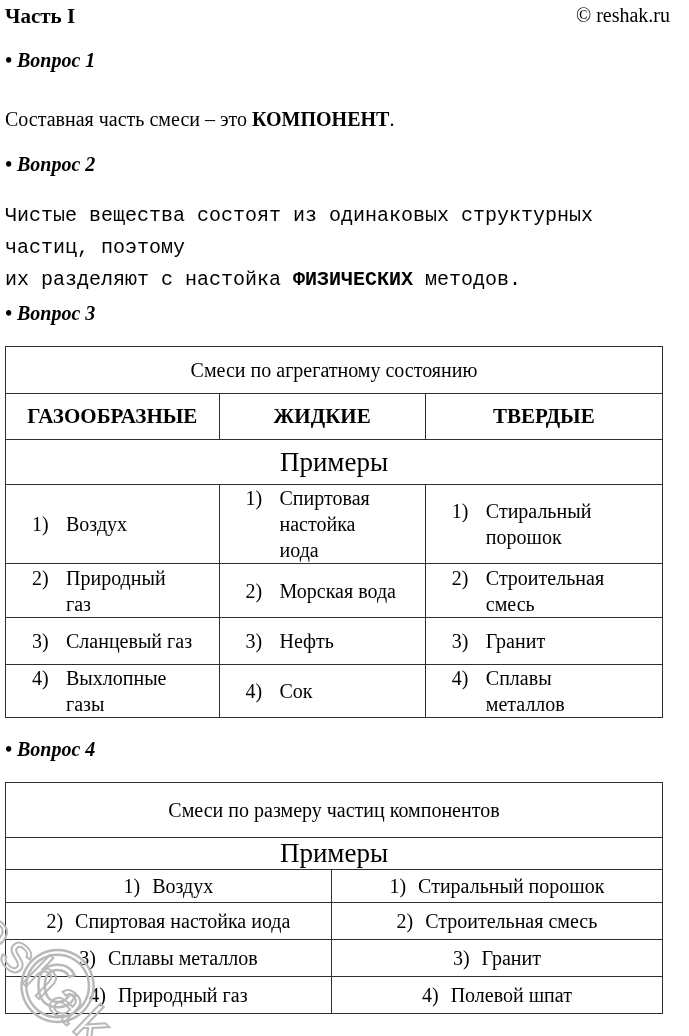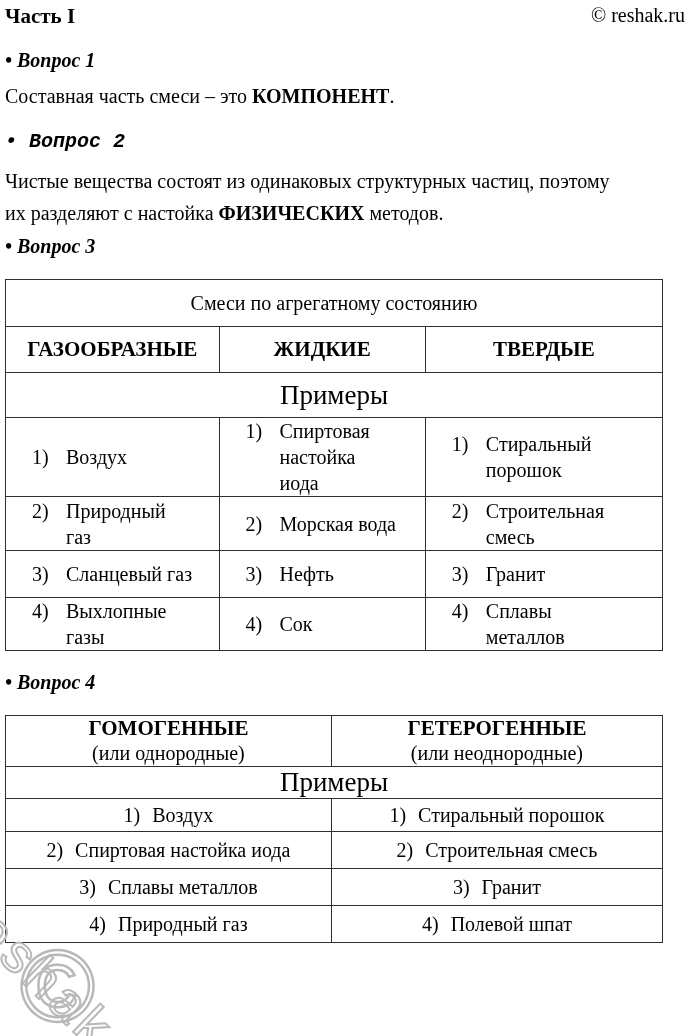--- a/index.html
+++ b/index.html
@@ -2,29 +2,29 @@
 <html lang="ru"><head>
 <meta charset="utf-8">
 <style>
   * { margin:0; padding:0; box-sizing:border-box; }
   html,body { background:#ffffff; }
   body {
     width:689px; height:1036px; overflow:hidden; position:relative;
     font-family:"Liberation Serif","DejaVu Serif",serif;
     font-size:20px; color:#000; padding:4px 0 0 5px;
   }
-  .page-header { display:flex; justify-content:space-between; align-items:flex-start; padding-right:4px; }
+  .page-header { display:flex; justify-content:space-between; align-items:flex-start; padding-right:19px; }
   .part-title { font-weight:bold; font-size:21px; }
   .copyright  { font-size:20px; }
 
   .qlabel { font-weight:bold; font-style:italic; font-size:20px; }
   .q1-label { margin-top:20px; }
-  .q1-answer { margin-top:13px; }
-  .q2-label { margin-top:22px;font-family:Liberation Mono, monospace; }
-  .q2-answer { margin-top:12px; line-height:32px; }
+  .q1-answer { margin-top:36px; }
+  .q2-label { margin-top:22px; }
+  .q2-answer { margin-top:24px; line-height:32px;font-family:Liberation Mono, monospace; }
   .q3-label { margin-top:6px; }
   .q4-label { margin-top:20px; }
   .bold { font-weight:bold; }
 
   table { border-collapse:collapse; width:658px; table-layout:fixed; background:transparent; }
   .t1 { margin-top:21px; }
   .t2 { margin-top:21px; }
   td, th { border:1.6px solid #2e2e2e; vertical-align:middle; font-weight:normal; padding:0; }
   .row-title td    { text-align:center; font-size:20px; }
   .row-head th     { text-align:center; font-weight:bold; font-size:21px; }
@@ -183,23 +183,22 @@
   </table>
 
 <p class="qlabel q4-label">• Вопрос 4</p>
 
 <table class="t2">
   <colgroup>
       <col style="width:49.6%">
       <col style="width:50.4%">
     </colgroup>
   <tbody>
-  <tr class="row-head">
-    <th><span>ГОМОГЕННЫЕ</span><br><span class="head-sub">(или однородные)</span></th>
-    <th><span>ГЕТЕРОГЕННЫЕ</span><br><span class="head-sub">(или неоднородные)</span></th>
+      <tr class="row-title">
+    <td colspan="2">Смеси по размеру частиц компонентов</td>
   </tr>
   <tr class="row-examples">
     <td colspan="2">Примеры</td>
   </tr>
   <tr>
     <td class="ex"><span class="li">
             <span class="num">1)</span>
             <span class="txt">Воздух</span>
           </span></td>
     <td class="ex"><span class="li">

